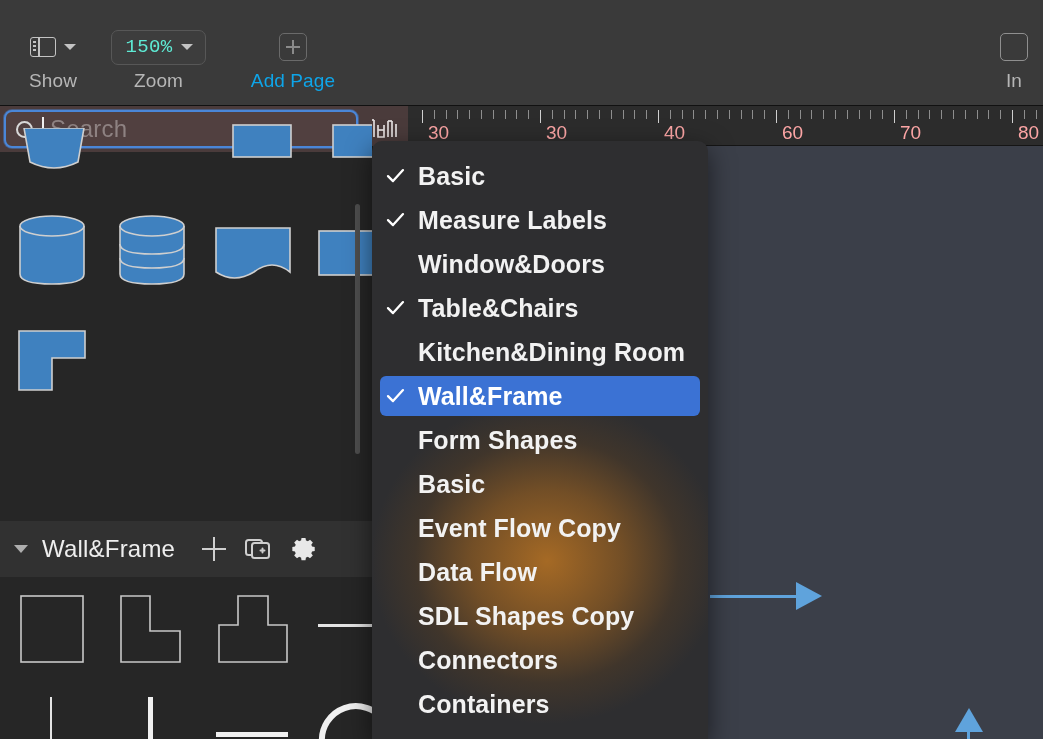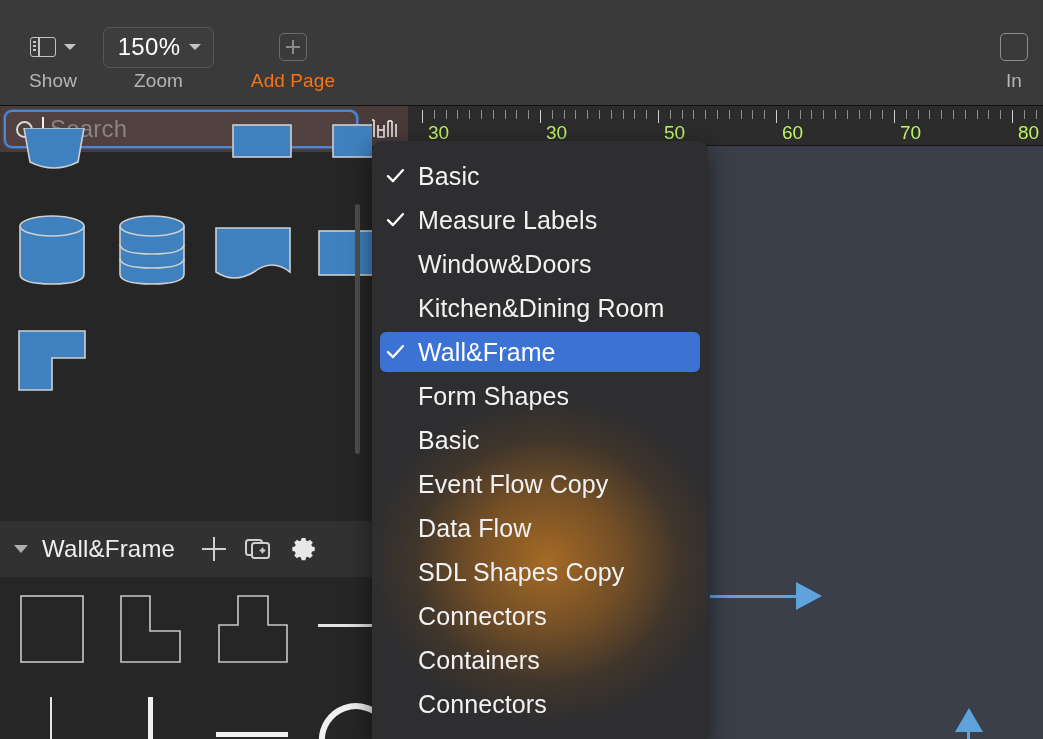--- a/index.html
+++ b/index.html
@@ -15,21 +15,21 @@
   .toolbar {
     position: absolute; left: 0; top: 0; width: 1043px; height: 106px;
     background: #3a3a3a;
     border-bottom: 1px solid #111;
   }
   .tb-group { position: absolute; text-align: center; }
   .tb-label {
     font-size: 19px; color: #b6b6b6; letter-spacing: .1px;
     white-space: nowrap;
   }
-  .tb-label.dim { color: #f97316; }
+  .tb-label.dim { color: #0ea5e9; }
 
   .tb-show { left: 6px; top: 24px; width: 94px; }
   .tb-zoom { left: 96px; top: 24px; width: 125px; }
   .tb-addpage { left: 224px; top: 24px; width: 138px; }
 
   .ctl-row { height: 46px; display: flex; align-items: center; justify-content: center; gap: 8px; }
 
   .sidebar-icon { width: 26px; height: 20px; border: 1.8px solid #c3c3c3; border-radius: 3px; position: relative; }
   .sidebar-icon::after {
     content: ""; position: absolute; left: 7px; top: 0; bottom: 0; width: 1.8px; background: #c3c3c3;
@@ -38,21 +38,21 @@
   .sidebar-icon .dots i { display: block; height: 1.6px; background: #c3c3c3; margin-bottom: 2.4px; }
 
   .chev { width: 0; height: 0; border-left: 6px solid transparent; border-right: 6px solid transparent; border-top: 6.5px solid #c3c3c3; }
 
   .zoom-pill {
     display: inline-flex; align-items: center; gap: 9px;
     padding: 5px 12px 6px 14px;
     border: 1px solid #575757; border-radius: 7px;
     background: #3d3d3d;
   }
-  .zoom-val { font-size: 24px; color: #ffffff; letter-spacing: .3px; }
+  .zoom-val { font-size: 19px; color: #5eead4; letter-spacing: .3px; font-family: Liberation Mono, monospace; }
 
   .addpage-box {
     width: 28px; height: 28px; border: 1.6px solid #6a6a6a; border-radius: 5px;
     position: relative;
   }
   .addpage-box::before, .addpage-box::after {
     content:""; position:absolute; background:#8a8a8a;
   }
   .addpage-box::before { left: 6px; right: 6px; top: 12.2px; height: 1.8px; }
   .addpage-box::after { top: 6px; bottom: 6px; left: 12.2px; width: 1.8px; }
@@ -113,21 +113,21 @@
   
   .canvas-wrap { position: absolute; left: 372px; top: 106px; width: 671px; height: 633px; background: #3b3f49; }
   .ruler {
     position: absolute; left: 372px; top: 106px; width: 671px; height: 40px;
     background: #2c2c2c; border-bottom: 1px solid #151515;
   }
   .lib-corner-icon { position: absolute; left: 362px; top: 106px; width: 46px; height: 40px; background: #4a3b3b; }
   .tick { position: absolute; top: 4px; width: 1px; background: #8e8e8e; }
   .tick.maj { top: 4px; height: 13px; background: #cfcfcf; }
   .tick.min { top: 4px; height: 9px; }
-  .rnum { position: absolute; top: 16px; font-size: 19px; color: #bef264; }
+  .rnum { position: absolute; top: 16px; font-size: 19px; color: #fca5a5; }
 
   .vline { position: absolute; left: 372px; top: 146px; width: 1px; height: 593px; background: #1b1b1b; }
   .vline2 { position: absolute; left: 379px; top: 146px; width: 1px; height: 593px; background: #2d3039; }
   .arrow-line-h { position: absolute; left: 710px; top: 595px; width: 92px; height: 3px; background: #5fa3dc; }
   .arrow-head-r {
     position: absolute; left: 796px; top: 582px;
     width: 0; height: 0; border-top: 14px solid transparent; border-bottom: 14px solid transparent;
     border-left: 26px solid #5fa3dc;
   }
   .arrow-head-u {
@@ -137,20 +137,21 @@
   }
   .arrow-line-v { position: absolute; left: 967px; top: 730px; width: 3px; height: 9px; background: #5fa3dc; }
 
   
   .menu {
     position: absolute; left: 372px; top: 141px; width: 336px; height: 598px;
     background: #2e2e30;
     border-radius: 10px 10px 0 0;
     box-shadow: 0 8px 26px rgba(0,0,0,.55);
     overflow: hidden;
+    font-weight: bold;
   }
   .menu-glow {
     position: absolute; left: 0; top: 0; width: 336px; height: 598px;
     background: radial-gradient(ellipse 200px 185px at 175px 420px,
         rgba(186,116,35,.85) 0%,
         rgba(160,100,32,.60) 38%,
         rgba(110,72,30,.28) 66%,
         rgba(46,46,48,0) 88%);
     pointer-events: none;
   }
@@ -278,21 +279,21 @@
       <div class="tick min" style="left: 581px;"></div>
       <div class="tick min" style="left: 592.8px;"></div>
       <div class="tick min" style="left: 604.6px;"></div>
       <div class="tick min" style="left: 616.4px;"></div>
       <div class="tick min" style="left: 628.2px;"></div>
       <div class="tick maj" style="left: 640px;"></div>
       <div class="tick min" style="left: 651.8px;"></div>
       <div class="tick min" style="left: 663.6px;"></div>
       <div class="rnum" style="left: 56px;">30</div>
       <div class="rnum" style="left: 174px;">30</div>
-      <div class="rnum" style="left: 292px;">50</div>
+      <div class="rnum" style="left: 292px;">40</div>
       <div class="rnum" style="left: 410px;">60</div>
       <div class="rnum" style="left: 528px;">70</div>
       <div class="rnum" style="left: 646px;">80</div>
     </div>
   <div class="lib-corner-icon">
     <svg width="32" height="22" viewBox="0 0 32 22" style="position:absolute;left:6px;top:11px">
       <g fill="none" stroke="#e3dede" stroke-width="1.7">
         <path d="M2 3 L2 20"></path>
           <path d="M6 3 L6 20"></path>
           <path d="M2 3 L6 3"></path>
@@ -419,20 +420,28 @@
             <svg width="19" height="19" viewBox="0 0 19 19">
               <path d="M2 9.6 L7 14.6 L17 3.6" fill="none" stroke="#ffffff" stroke-width="2.3" stroke-linecap="round" stroke-linejoin="round"></path>
             </svg>
           </span>
           <span class="mlabel">Measure Labels</span>
         </div>
         <div class="mi">
           <span class="mlabel">Window&amp;Doors</span>
         </div>
         <div class="mi">
+          <span class="chk">
+            <svg width="19" height="19" viewBox="0 0 19 19">
+              <path d="M2 9.6 L7 14.6 L17 3.6" fill="none" stroke="#ffffff" stroke-width="2.3" stroke-linecap="round" stroke-linejoin="round"></path>
+            </svg>
+          </span>
+          <span class="mlabel">Table&amp;Chairs</span>
+        </div>
+        <div class="mi">
           <span class="mlabel">Kitchen&amp;Dining Room</span>
         </div>
         <div class="mi sel">
           <span class="hl"></span>
           <span class="chk">
             <svg width="19" height="19" viewBox="0 0 19 19">
               <path d="M2 9.6 L7 14.6 L17 3.6" fill="none" stroke="#ffffff" stroke-width="2.3" stroke-linecap="round" stroke-linejoin="round"></path>
             </svg>
           </span>
           <span class="mlabel">Wall&amp;Frame</span>

